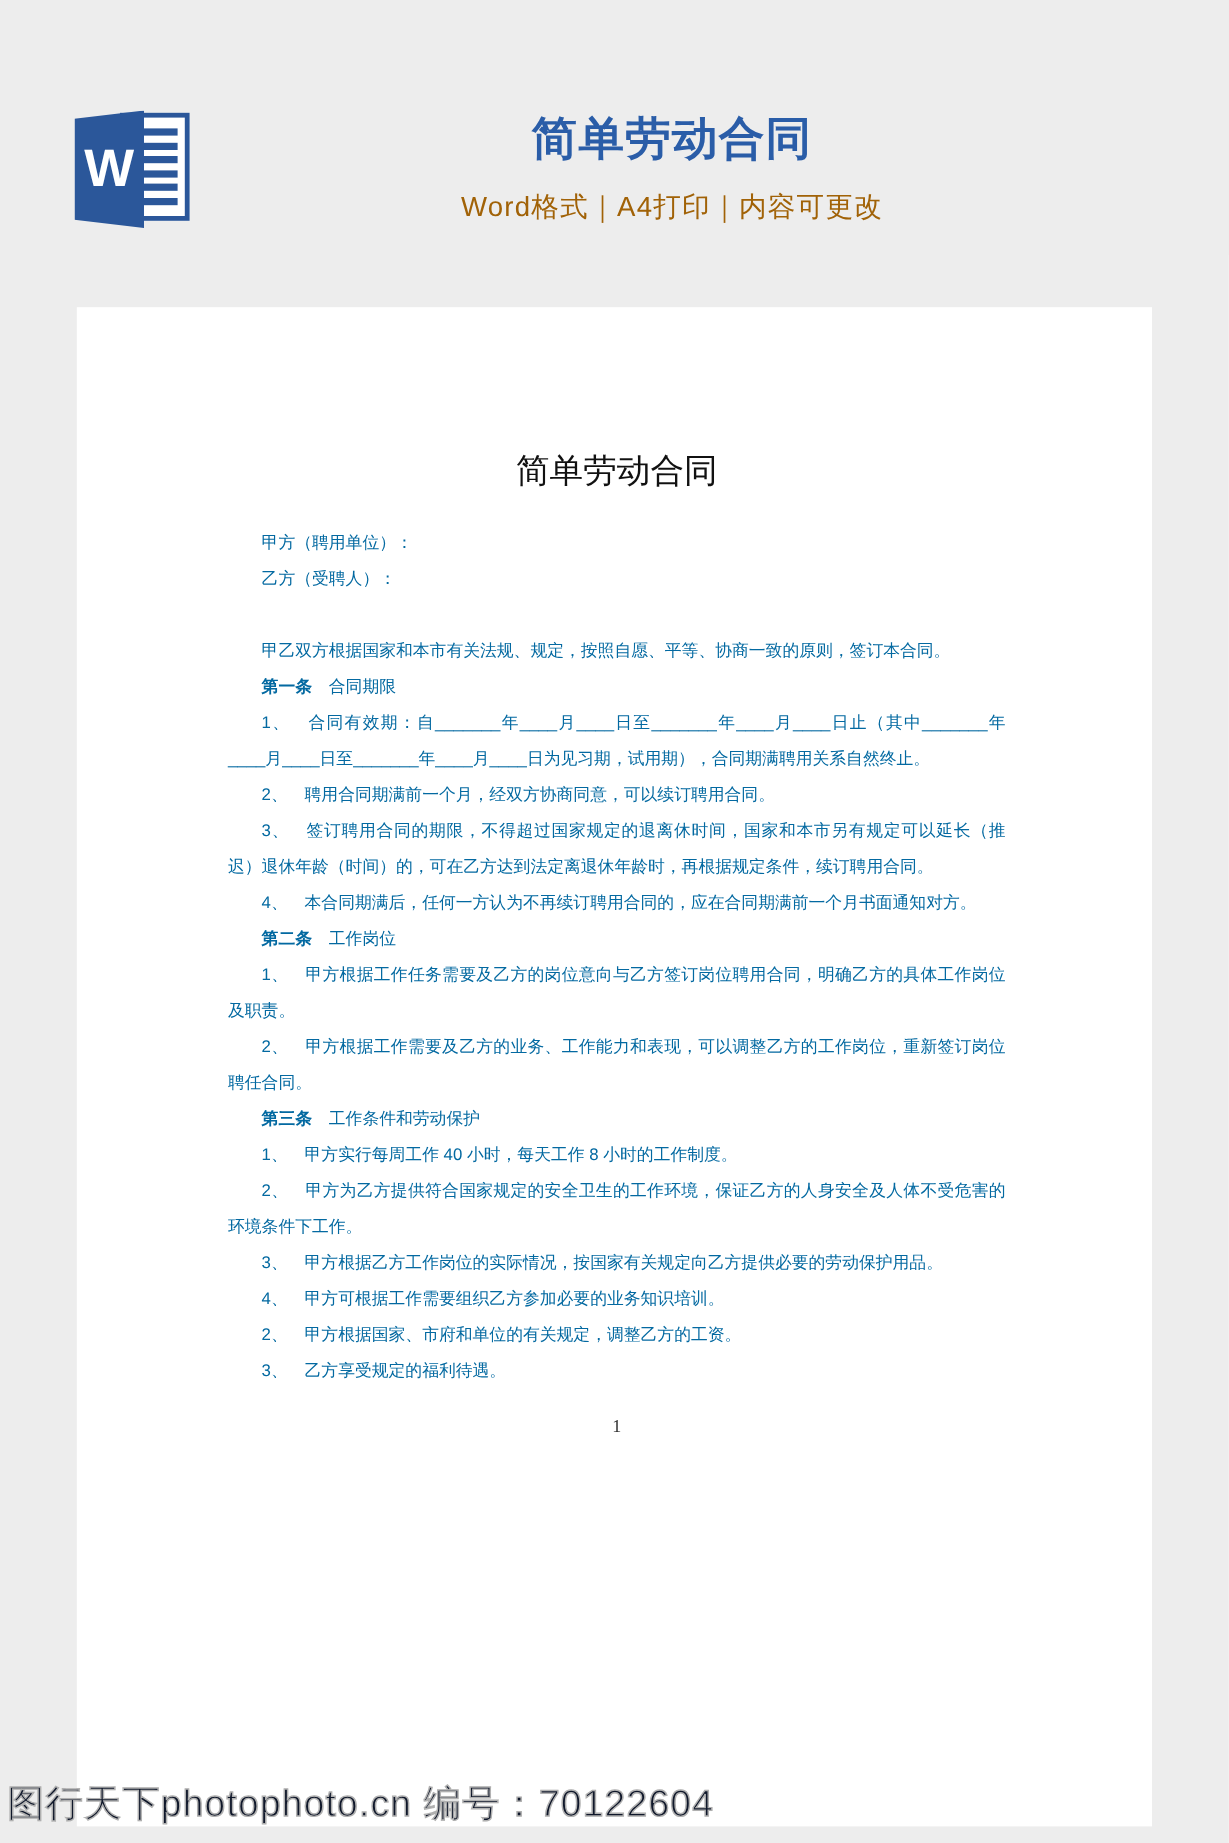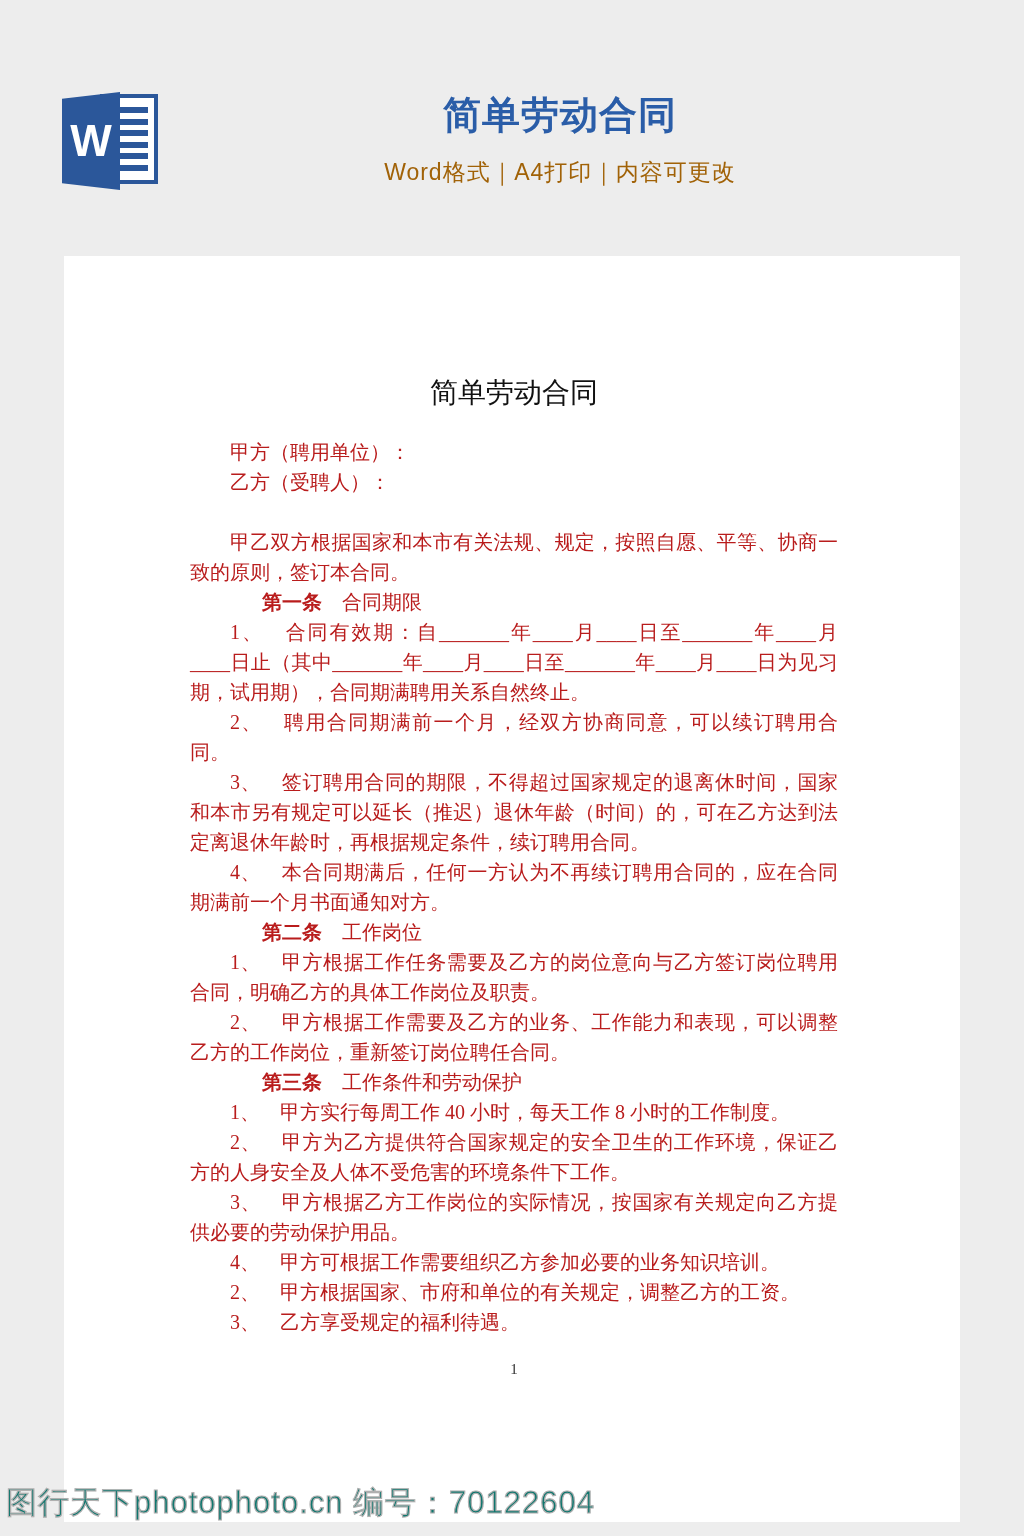--- a/index.html
+++ b/index.html
@@ -49,39 +49,39 @@
     position: absolute; left: 64px; top: 256px; width: 896px; height: 1266px;
     background: #ffffff;
     padding: 116px 122px 0 126px;
   }
   .doc-title {
     text-align: center; font-size: 28px; font-weight: 500; color: #111;
     font-family: "Liberation Sans", "DejaVu Sans", sans-serif;
     line-height: 42px;
   }
   .doc-text {
-    font-family: Liberation Serif, serif;
-    font-size: 20px; color: #b91c1c; line-height: 30px;
+    font-family: Liberation Sans, sans-serif;
+    font-size: 14px; color: #0369a1; line-height: 30px;
     text-align: justify;
   }
   .parties { margin-top: 23px; }
   .party-line { text-indent: 2em; }
   .doc-body { margin-top: 30px; }
   .para { text-indent: 2em; }
-  .para .clause-lead { font-weight: bold; margin-right: 1em; margin-left: 32px; }
+  .para .clause-lead { font-weight: bold; margin-right: 1em; }
   .page-number {
     margin-top: 24px; text-align: center; font-size: 15px; color: #333;
     font-family: "Liberation Serif", "DejaVu Serif", serif;
   }
 
   
   .watermark {
     position: absolute; left: 6px; top: 1482px;
     font-size: 31px; letter-spacing: 1px;
-    color: #0f766e;
+    color: #0f172a;
     -webkit-text-stroke: 1.2px #b0b0b0;
     text-shadow: 0 0 1px #c0c0c0;
     font-family: "Liberation Sans", "DejaVu Sans", sans-serif;
     white-space: nowrap;
   }
 </style>
 </head>
 <body>
 
 <div class="header">

